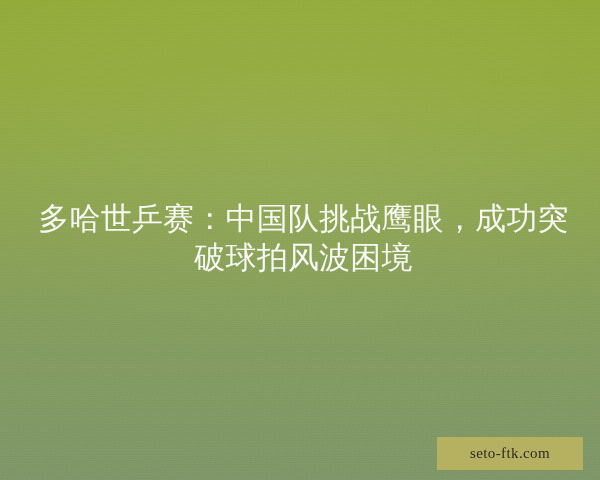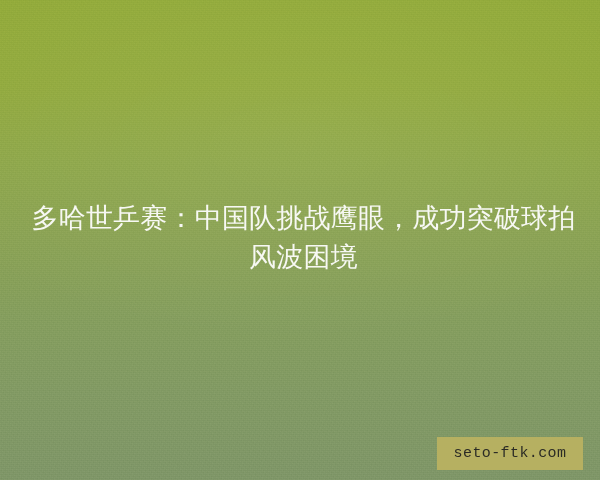--- a/index.html
+++ b/index.html
@@ -52,21 +52,21 @@
     background: radial-gradient(120% 70% at 50% 30%, rgba(255,255,255,.05) 0%, rgba(255,255,255,0) 60%);
   }
 
   #headline {
     position: absolute;
     left: 28px;
     right: 21px;
     top: 199px;
     text-align: center;
     color: #f7f8f3;
-    font-size: 27px;
+    font-size: 31px;
     line-height: 39px;
     letter-spacing: 0.2px;
     font-weight: 400;
     font-family: "Liberation Sans", "DejaVu Sans", sans-serif;
     white-space: normal;
     word-break: break-word;
   }
 
   #watermark {
     position: absolute;
@@ -78,21 +78,21 @@
     display: flex;
     align-items: center;
     justify-content: center;
     box-sizing: border-box;
   }
   #watermark-text {
     color: #2b2b25;
     font-size: 15px;
     line-height: 15px;
     letter-spacing: 0.4px;
-    font-family: Liberation Mono, monospace;
+    font-family: Liberation Serif, serif;
     white-space: nowrap;
   }
 </style>
 </head>
 <body>
 
 <div id="poster">
 
   <div id="sheen"></div>
   <div id="grain"></div>

